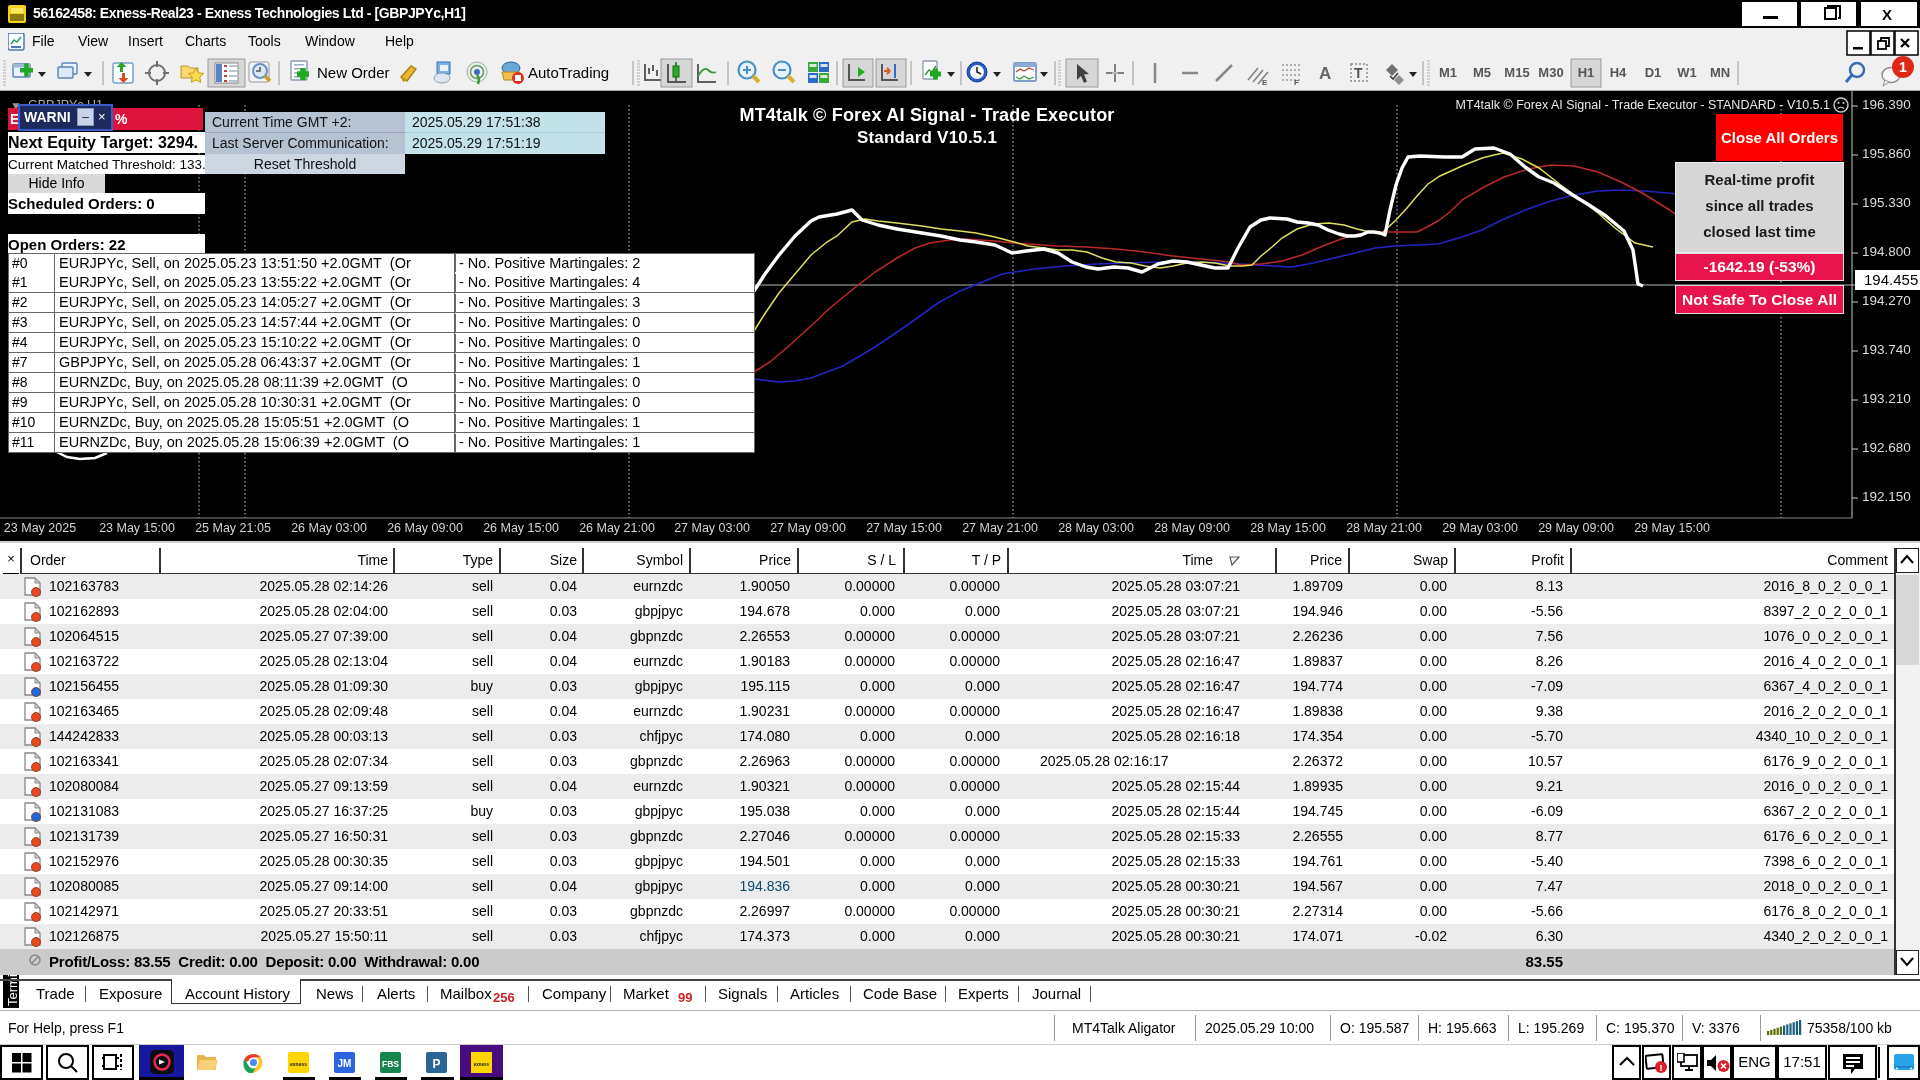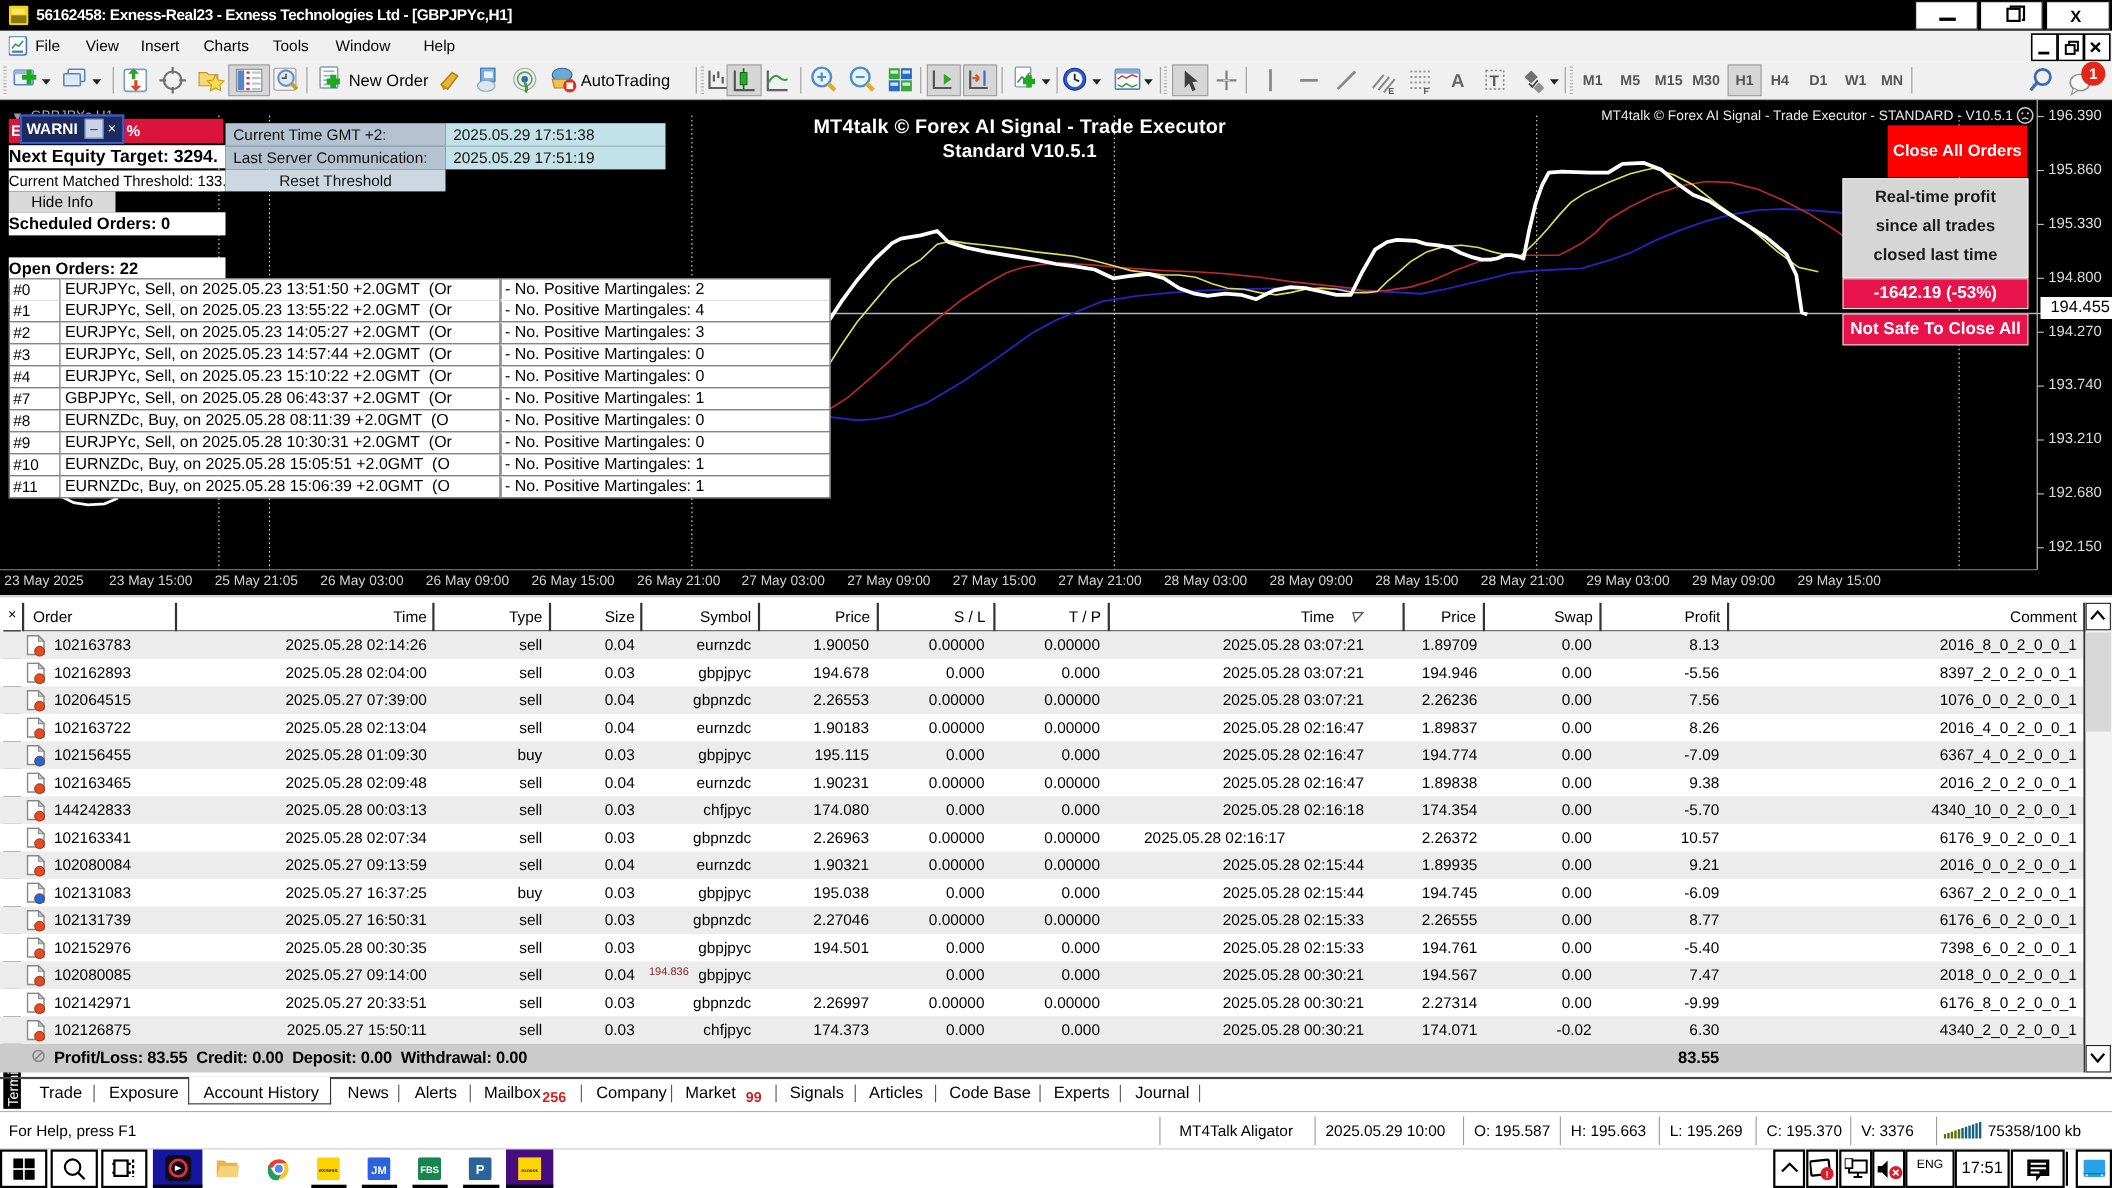--- a/index.html
+++ b/index.html
@@ -638,21 +638,21 @@
 <svg class="ab" style="left:24px;top:336px" width="19" height="20">
       <path d="M1 1 h10 l5 5 v12 h-15 z" fill="#fdfdfd" stroke="#888" stroke-width="1.3"></path>
       <path d="M11 1 l5 5 h-5 z" fill="#ccc" stroke="#888"></path>
       <circle cx="12" cy="15" r="4.5" fill="#e8491e" stroke="#803016" stroke-width="0.8"></circle>
     </svg>
 <div class="ab" style="left:49px;top:337px;font-size:14px;color:#000">102080085</div>
 <div class="ab" style="left:188px;top:337px;width:200px;text-align:right;font-size:14px;color:#000">2025.05.27 09:14:00</div>
 <div class="ab" style="left:293px;top:337px;width:200px;text-align:right;font-size:14px;color:#000">sell</div>
 <div class="ab" style="left:377px;top:337px;width:200px;text-align:right;font-size:14px;color:#000">0.04</div>
 <div class="ab" style="left:483px;top:337px;width:200px;text-align:right;font-size:14px;color:#000">gbpjpyc</div>
-<div class="ab" style="left:590px;top:337px;width:200px;font-size:10px;color:#7f1d1d">194.836</div>
+<div class="ab" style="left:590px;top:337px;width:200px;text-align:right;font-size:14px;color:#0c4a6e">194.836</div>
 <div class="ab" style="left:695px;top:337px;width:200px;text-align:right;font-size:14px;color:#000">0.000</div>
 <div class="ab" style="left:800px;top:337px;width:200px;text-align:right;font-size:14px;color:#000">0.000</div>
 <div class="ab" style="left:1040px;top:337px;width:200px;text-align:right;font-size:14px;color:#000">2025.05.28 00:30:21</div>
 <div class="ab" style="left:1143px;top:337px;width:200px;text-align:right;font-size:14px;color:#000">194.567</div>
 <div class="ab" style="left:1247px;top:337px;width:200px;text-align:right;font-size:14px;color:#000">0.00</div>
 <div class="ab" style="left:1363px;top:337px;width:200px;text-align:right;font-size:14px;color:#000">7.47</div>
 <div class="ab" style="left:1688px;top:337px;width:200px;text-align:right;font-size:14px;color:#000">2018_0_0_2_0_0_1</div>
 <div class="ab" style="left:0px;top:358px;width:1894px;height:25px;background:#ffffff"></div>
 <svg class="ab" style="left:24px;top:361px" width="19" height="20">
       <path d="M1 1 h10 l5 5 v12 h-15 z" fill="#fdfdfd" stroke="#888" stroke-width="1.3"></path>
@@ -663,21 +663,21 @@
 <div class="ab" style="left:188px;top:362px;width:200px;text-align:right;font-size:14px;color:#000">2025.05.27 20:33:51</div>
 <div class="ab" style="left:293px;top:362px;width:200px;text-align:right;font-size:14px;color:#000">sell</div>
 <div class="ab" style="left:377px;top:362px;width:200px;text-align:right;font-size:14px;color:#000">0.03</div>
 <div class="ab" style="left:483px;top:362px;width:200px;text-align:right;font-size:14px;color:#000">gbpnzdc</div>
 <div class="ab" style="left:590px;top:362px;width:200px;text-align:right;font-size:14px;color:#000">2.26997</div>
 <div class="ab" style="left:695px;top:362px;width:200px;text-align:right;font-size:14px;color:#000">0.00000</div>
 <div class="ab" style="left:800px;top:362px;width:200px;text-align:right;font-size:14px;color:#000">0.00000</div>
 <div class="ab" style="left:1040px;top:362px;width:200px;text-align:right;font-size:14px;color:#000">2025.05.28 00:30:21</div>
 <div class="ab" style="left:1143px;top:362px;width:200px;text-align:right;font-size:14px;color:#000">2.27314</div>
 <div class="ab" style="left:1247px;top:362px;width:200px;text-align:right;font-size:14px;color:#000">0.00</div>
-<div class="ab" style="left:1363px;top:362px;width:200px;text-align:right;font-size:14px;color:#000">-9.99</div>
+<div class="ab" style="left:1363px;top:362px;width:200px;text-align:right;font-size:14px;color:#000">-5.66</div>
 <div class="ab" style="left:1688px;top:362px;width:200px;text-align:right;font-size:14px;color:#000">6176_8_0_2_0_0_1</div>
 <div class="ab" style="left:0px;top:383px;width:1894px;height:25px;background:#ececec"></div>
 <svg class="ab" style="left:24px;top:386px" width="19" height="20">
       <path d="M1 1 h10 l5 5 v12 h-15 z" fill="#fdfdfd" stroke="#888" stroke-width="1.3"></path>
       <path d="M11 1 l5 5 h-5 z" fill="#ccc" stroke="#888"></path>
       <circle cx="12" cy="15" r="4.5" fill="#e8491e" stroke="#803016" stroke-width="0.8"></circle>
     </svg>
 <div class="ab" style="left:49px;top:387px;font-size:14px;color:#000">102126875</div>
 <div class="ab" style="left:188px;top:387px;width:200px;text-align:right;font-size:14px;color:#000">2025.05.27 15:50:11</div>
 <div class="ab" style="left:293px;top:387px;width:200px;text-align:right;font-size:14px;color:#000">sell</div>
@@ -854,21 +854,21 @@
 <svg class="ab" style="left:1677px;top:8px" width="22" height="20">
       <rect x="4" y="2" width="16" height="11" fill="none" stroke="#000" stroke-width="1.8"></rect>
       <path d="M12 13 v4 M8 17 h8" stroke="#000" stroke-width="1.8"></path>
       <rect x="0" y="0" width="7" height="9" fill="#fff" stroke="#000" stroke-width="1.6"></rect>
     </svg>
 <svg class="ab" style="left:1706px;top:8px" width="25" height="20">
       <path d="M1 7 h4 l5 -5 v16 l-5 -5 h-4 z" fill="#000"></path>
       <circle cx="17.5" cy="13" r="6" fill="#d81f2a"></circle>
       <path d="M15 10.5 l5 5 M20 10.5 l-5 5" stroke="#fff" stroke-width="1.6"></path>
     </svg>
-<div class="ab" style="left:1732px;top:8px;width:45px;text-align:center;font-size:11px;color:#000">ENG</div>
+<div class="ab" style="left:1732px;top:8px;width:45px;text-align:center;font-size:15px;color:#000">ENG</div>
 <div class="ab" style="left:1777px;top:8px;width:50px;text-align:center;font-size:15px;color:#000">17:51</div>
 <svg class="ab" style="left:1842px;top:8px" width="22" height="22">
       <path d="M1 1 h20 v15 h-8 l-4 5 v-5 h-8 z" fill="#000"></path>
       <path d="M4 5 h14 M4 9 h14 M4 13 h8" stroke="#fff" stroke-width="1.8"></path>
     </svg>
 <div class="ab" style="left:1878px;top:2px;width:2px;height:31px;background:#000"></div>
 <svg class="ab" style="left:1894px;top:9px" width="20" height="17">
       <rect width="20" height="16" rx="2" fill="#29a3e8"></rect>
       <path d="M0 13 h20" stroke="#1a7ab8" stroke-width="1.5"></path>
       <circle cx="3" cy="14.5" r="1" fill="#fff"></circle>

